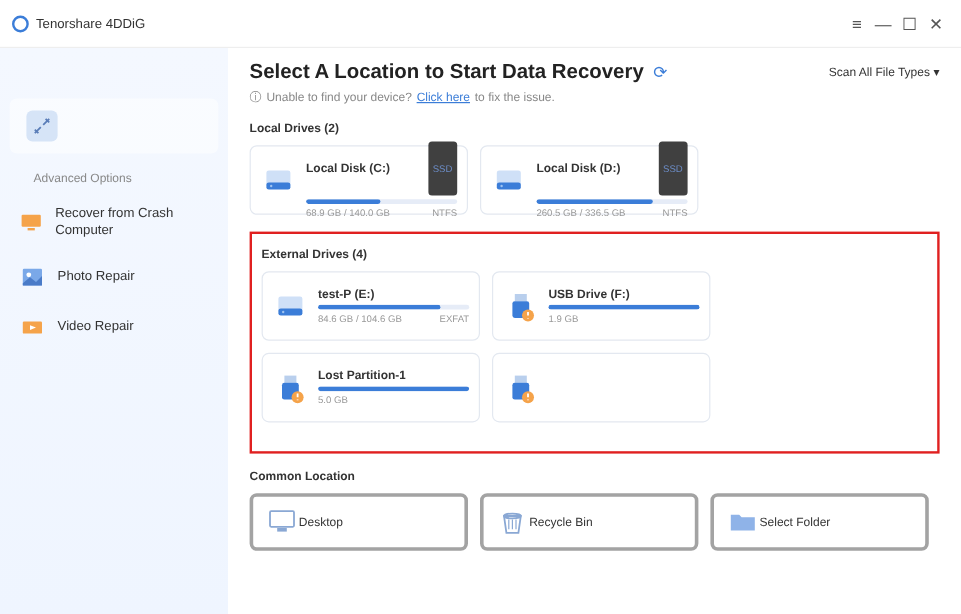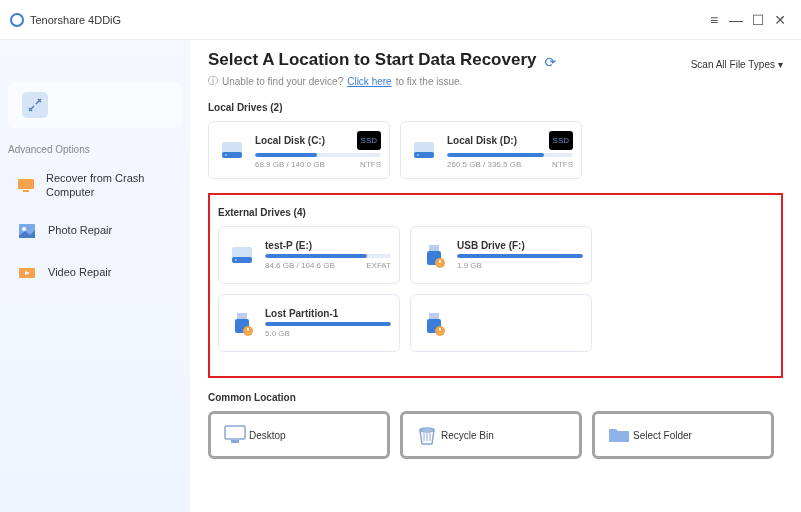--- a/index.html
+++ b/index.html
@@ -10,39 +10,39 @@
 .titlebar .spacer { flex: 1; }
 .win-ctrl { width: 22px; height: 22px; display: flex; align-items: center; justify-content: center; font-size: 14px; color: #555; cursor: pointer; }
 .main { display: flex; flex: 1; min-height: 0; }
 .sidebar { width: 190px; background: linear-gradient(180deg, #f4f8ff 0%, #eff5ff 100%); padding: 8px 0; display: flex; flex-direction: column; }
 .side-sep { height: 30px; }
 .side-main { display: flex; align-items: center; padding: 10px 14px; gap: 10px; background: rgba(255,255,255,0.5); margin: 4px 8px; border-radius: 6px; cursor: pointer; }
 .side-main .icn { width: 26px; height: 26px; background: #d6e4f7; border-radius: 5px; display: flex; align-items: center; justify-content: center; }
 .side-main .txt { display: flex; flex-direction: column; }
 .side-main .t1 { font-size: 11px; font-weight: 600; color: #333; }
 .side-main .t2 { font-size: 9px; color: #888; }
-.adv-label { font-size: 10px; color: #888; padding: 12px 8px 6px; }
+.adv-label { font-size: 10px; color: #888; padding: 12px 28px 6px; }
 .adv-item { display: flex; align-items: center; padding: 10px 16px; gap: 10px; cursor: pointer; }
 .adv-item .icn2 { width: 22px; height: 22px; display: flex; align-items: center; justify-content: center; }
 .adv-item .lbl { font-size: 11px; color: #333; line-height: 1.3; }
 .content { flex: 1; padding: 10px 18px 0 18px; overflow-y: auto; }
-.header-row { display: flex; align-items: flex-end; margin-bottom: 4px; }
+.header-row { display: flex; align-items: center; margin-bottom: 4px; }
 .page-title { font-size: 17px; font-weight: 700; color: #222; }
 .refresh { margin-left: 8px; color: #3b7dd8; font-size: 14px; cursor: pointer; }
 .scan-types { font-size: 10px; color: #333; cursor: pointer; display: flex; align-items: center; gap: 3px; }
 .help-row { display: flex; align-items: center; gap: 4px; font-size: 10px; color: #888; margin-bottom: 14px; }
 .help-row a { color: #3b7dd8; text-decoration: underline; cursor: pointer; }
 .section-label { font-size: 10px; font-weight: 600; color: #333; margin: 6px 0 8px; }
 .drive-grid { display: flex; flex-wrap: wrap; gap: 10px; margin-bottom: 14px; }
 .drive-card { width: 182px; height: 58px; border: 1px solid #e3e8f0; border-radius: 6px; padding: 6px 8px; display: flex; align-items: center; gap: 8px; cursor: pointer; background: #fff; }
 .drive-icon { width: 30px; height: 30px; flex-shrink: 0; display: flex; align-items: center; justify-content: center; }
 .drive-body { flex: 1; min-width: 0; display: flex; flex-direction: column; gap: 3px; }
 .drive-top { display: flex; align-items: center; justify-content: space-between; }
 .drive-name { font-size: 10px; font-weight: 600; color: #333; white-space: nowrap; overflow: hidden; text-overflow: ellipsis; }
-.badge { font-size: 8px; background: #000000; color: #6b8bc4; padding: 5px 4px; border-radius: 3px; }
+.badge { font-size: 8px; background: #404040; color: #6b8bc4; padding: 18px 4px; border-radius: 3px; }
 .prog-outer { width: 100%; height: 4px; background: #e6ecf7; border-radius: 2px; overflow: hidden; }
 .prog-inner { height: 100%; background: #3b7dd8; border-radius: 2px; }
 .drive-bot { display: flex; justify-content: space-between; font-size: 8px; color: #999; }
 .ext-box { border: 2px solid #e02020; padding: 6px 8px 10px; margin-bottom: 14px; }
 .loc-grid { display: flex; gap: 10px; }
 .loc-card { width: 182px; height: 48px; border: 3px solid #a3a3a3; border-radius: 6px; padding: 6px 10px; display: flex; align-items: center; cursor: pointer; background: #fff; }
 .loc-icon { width: 28px; height: 28px; display: flex; align-items: center; justify-content: center; }
 .loc-name { font-size: 10px; font-weight: 500; color: #333; }
 </style>
 </head>

